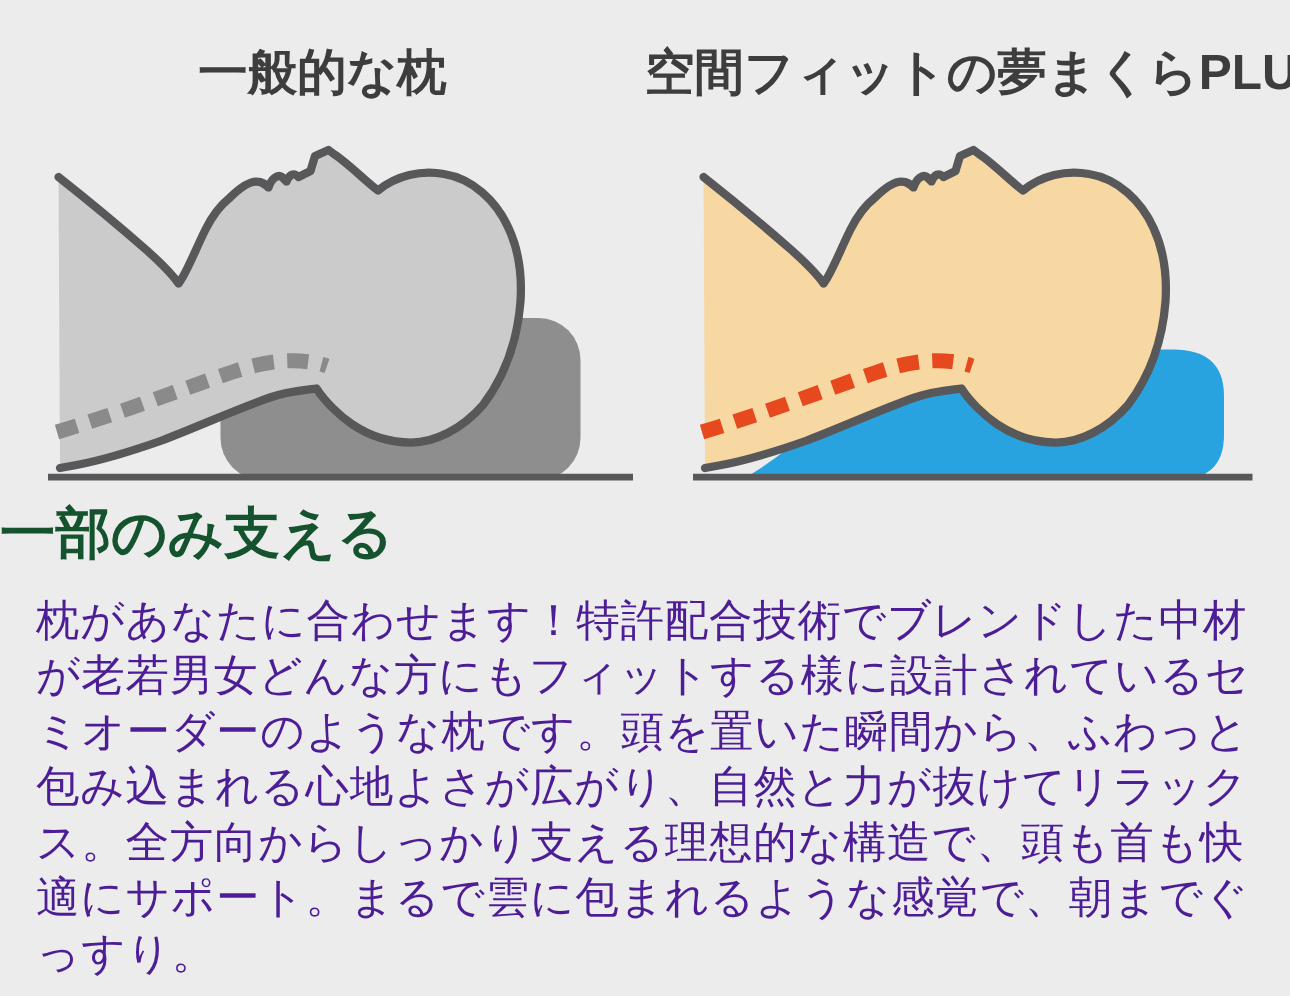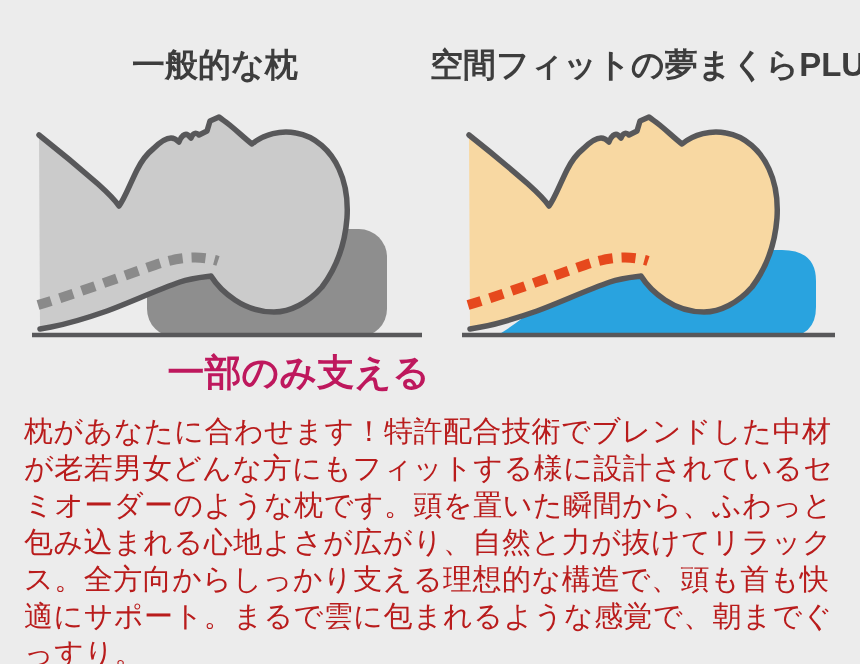--- a/index.html
+++ b/index.html
@@ -3,40 +3,40 @@
 <meta charset="utf-8">
 <style>
   html,body { margin:0; padding:0; }
   .page {
     position:relative;
     width:860px; height:664px;
     background:#ececec;
     font-family:"Liberation Sans","DejaVu Sans",sans-serif;
     overflow:hidden;
   }
-  .titles { display:flex; padding-top:42px; }
+  .titles { display:flex; padding-top:25px; }
   .title {
     width:430px; text-align:center;
     font-size:33px; font-weight:bold; color:#3d3d3d;
     line-height:46px; white-space:nowrap;
   }
   .panels { display:flex; margin-top:17px; }
   .panel { width:395px; height:235px; flex:none; }
   .panel.left  { margin-left:30px; }
   .panel.right { margin-left:35px; }
   .captions { display:flex; margin-top:10px; }
   .caption {
-    width:430px; text-align:right;
-    font-size:37px; font-weight:bold; color:#be185d;
+    width:430px; text-align:left;
+    font-size:37px; font-weight:bold; color:#14532d;
     line-height:46px; white-space:nowrap;
   }
   .description {
     margin:17px 24px 0 24px;
     font-size:29px; line-height:37px;
-    color:#b91c1c;
+    color:#4c1d95;
     letter-spacing:0.5px;
     text-align:left;
   }
 </style>
 </head>
 <body>
 
 <div class="page">
 
   <div class="titles">

